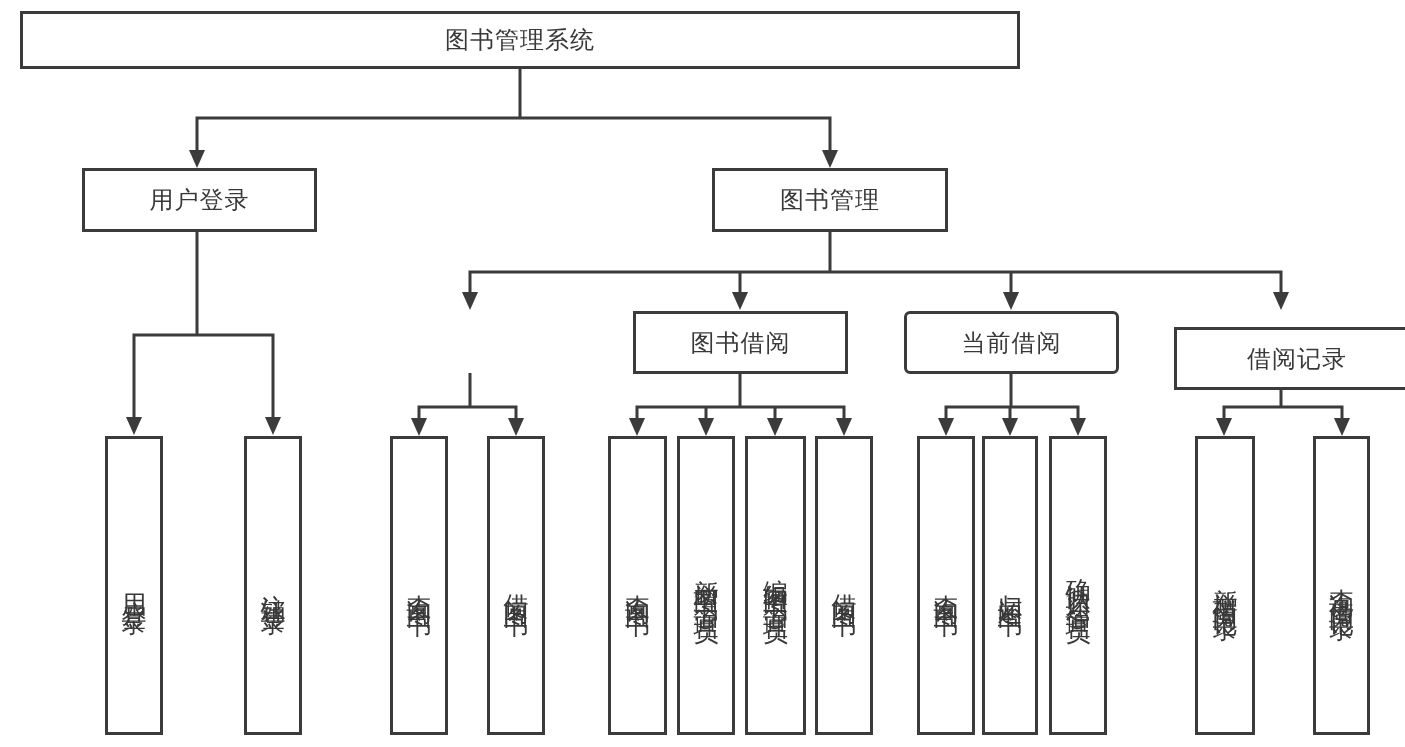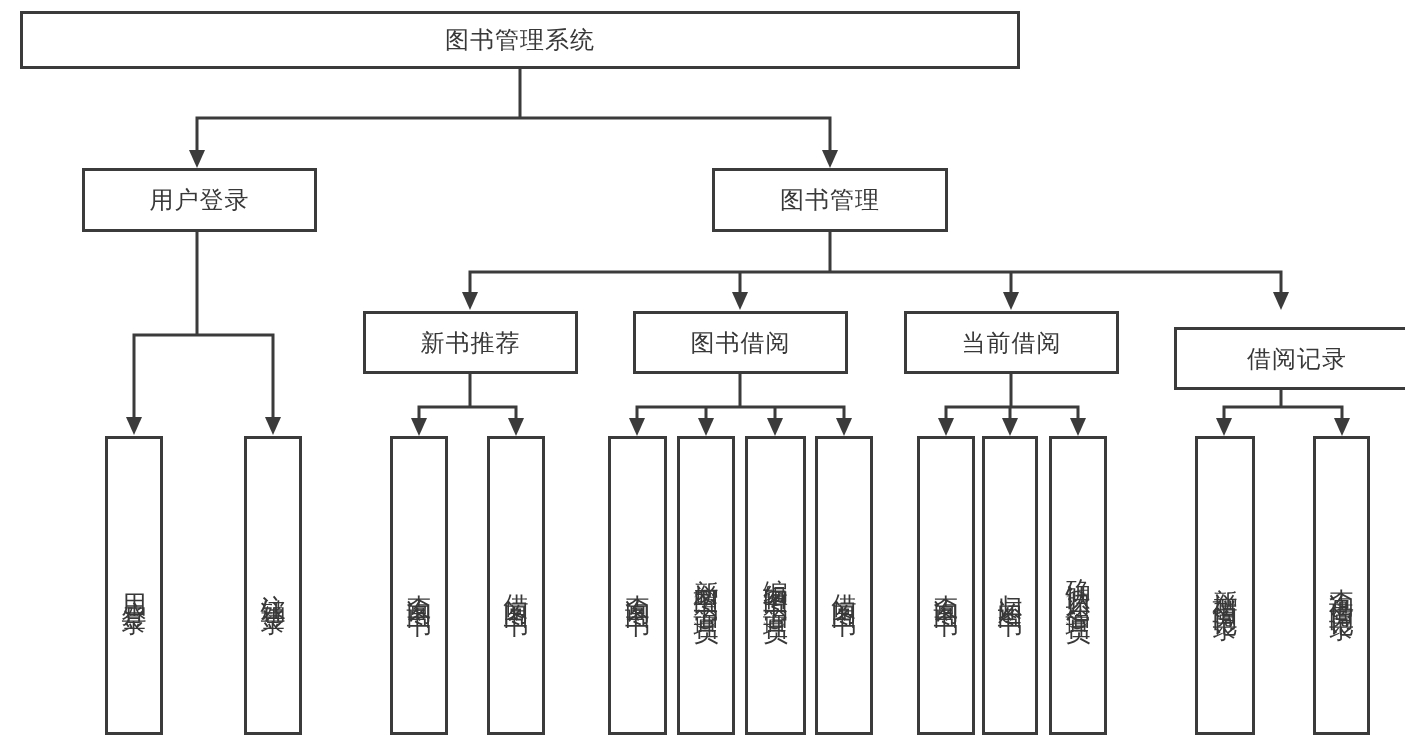--- a/index.html
+++ b/index.html
@@ -38,21 +38,21 @@
     letter-spacing: 1px;
     color: var(--text);
     z-index: 1;
     text-align: center;
   }
   .box.root       { left: 20px;   top: 11px;  width: 1000px; height: 58px; }
   .box.lvl-userlogin   { left: 82px;   top: 168px; width: 235px; height: 64px; }
   .box.lvl-bookmgmt    { left: 712px;  top: 168px; width: 236px; height: 64px; }
   .box.lvl-newbooks    { left: 363px;  top: 311px; width: 215px; height: 63px; }
   .box.lvl-bookborrow  { left: 633px;  top: 311px; width: 215px; height: 63px; }
-  .box.lvl-currentborrow { left: 904px; top: 311px; width: 215px; height: 63px; }
+  .box.lvl-currentborrow { left: 904px; top: 311px; width: 215px; height: 63px; border-radius: 6px; }
   .box.lvl-borrowrecords { left: 1174px; top: 311px; width: 246px; height: 63px; margin-top: 16px; }
   .leaf {
     position: absolute;
     top: 436px;
     height: 299px;
     box-sizing: border-box;
     border: 3px solid var(--line);
     background: var(--background);
     display: flex;
     align-items: center;
@@ -121,21 +121,20 @@
       <polygon points="1216,418 1232,418 1224,436"></polygon>
       <polygon points="1334,418 1350,418 1342,436"></polygon>
     </g>
   </svg>
 
   <div class="box root">图书管理系统</div>
 
   <div class="box lvl-userlogin">用户登录</div>
   <div class="box lvl-bookmgmt">图书管理</div>
 
-  <div class="box lvl-newbooks">新书推荐</div>
   <div class="box lvl-bookborrow">图书借阅</div>
   <div class="box lvl-currentborrow">当前借阅</div>
   <div class="box lvl-borrowrecords">借阅记录</div>
 
   <div class="leaf" style="left:105px;width:58px;">用户登录</div>
   <div class="leaf" style="left:244px;width:58px;">注销登录</div>
 
   <div class="leaf" style="left:390px;width:58px;">查询图书</div>
   <div class="leaf" style="left:487px;width:58px;">借阅图书</div>
 

